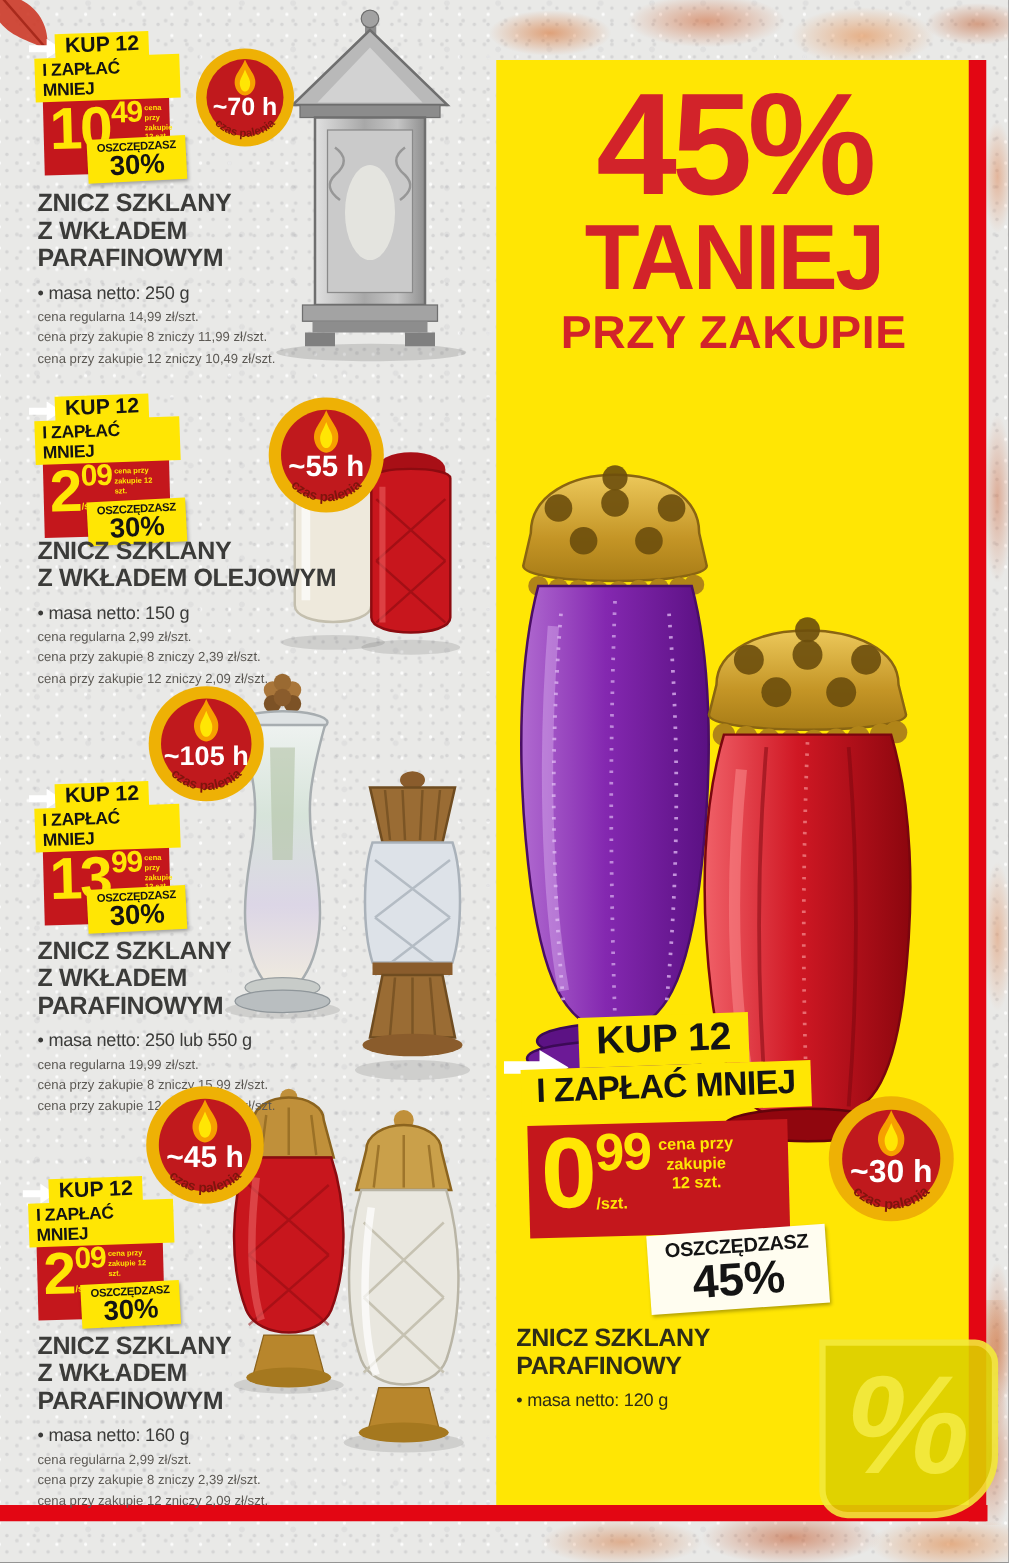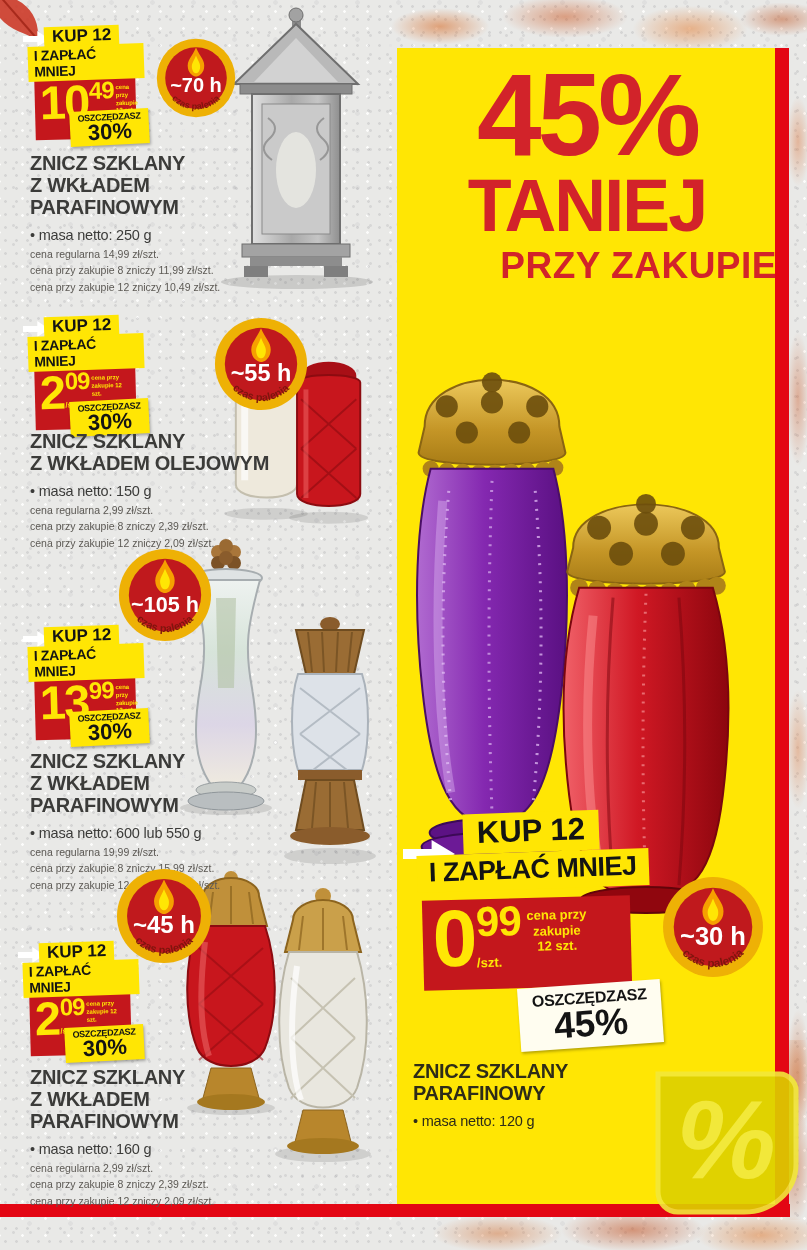--- a/index.html
+++ b/index.html
@@ -14,21 +14,21 @@
     background-position:0 0,5px 7px,11px 3px,9px 21px;}
   .abs{position:absolute;}
   
   .panel{left:397px;top:48px;width:380px;height:1156px;background:#ffe604;z-index:1;}
   .stripe{background:#e30613;z-index:2;}
   .stripe-v{left:775px;top:48px;width:14px;height:1169px;}
   .stripe-h{left:0;top:1204px;width:790px;height:13px;}
   .headline{left:397px;top:62px;width:380px;text-align:center;z-index:3;color:#d2232a;font-weight:bold;}
   .h-pct{font-size:116px;line-height:.92;letter-spacing:-4px;}
   .h-tan{font-size:74px;line-height:1.0;letter-spacing:-2px;transform:scaleX(.97);}
-  .h-sub{font-size:37px;line-height:1.05;letter-spacing:.5px;margin-top:4px;text-align:right;}
+  .h-sub{font-size:37px;line-height:1.05;letter-spacing:.5px;margin-top:4px;}
   
   .kup-sm{position:absolute;width:116px;z-index:3;}
   .kup-sm .arrow{position:absolute;left:-5px;top:5px;width:26px;height:16px;background:#fff;
     clip-path:polygon(0 32%,55% 32%,55% 0,100% 50%,55% 100%,55% 68%,0 68%);}
   .kup-sm .s1{display:inline-block;background:#ffe604;color:#141414;font-weight:bold;font-size:17px;
     padding:0 8px 1px;transform:rotate(-2deg);margin-left:16px;position:relative;z-index:2;}
   .kup-sm .s2{display:inline-block;background:#ffe604;color:#141414;font-weight:bold;font-size:14px;
     padding:1px 6px 2px;transform:rotate(-2deg);margin-top:-2px;position:relative;z-index:2;letter-spacing:-.3px;}
   .kup-sm .redbox{position:relative;margin:-3px 0 0 7px;width:101px;height:62px;background:#c4171c;
     transform:rotate(-1.5deg);display:flex;align-items:flex-start;padding:3px 2px 0 5px;box-sizing:border-box;}
@@ -393,21 +393,21 @@
       <span class="sv">30%</span>
     </div>
   </div>
 
   <div class="ptext" style="left:30px;top:750px;">
     <div class="pt-t">
       <div>ZNICZ SZKLANY</div>
         <div>Z WKŁADEM</div>
         <div>PARAFINOWYM</div>
     </div>
-    <div class="pt-n">• masa netto: 600 lub 550 g</div>
+    <div class="pt-n">• masa netto: 250 lub 550 g</div>
     <div class="pt-p">
       <div>cena regularna 19,99 zł/szt.</div>
         <div>cena przy zakupie 8 zniczy 15,99 zł/szt.</div>
         <div>cena przy zakupie 12 zniczy 13,99 zł/szt.</div>
     </div>
   </div>
 
   <svg class="abs" style="left:155px;top:862px;width:235px;height:305px;z-index:2" viewBox="0 0 235 305">
     <ellipse cx="76" cy="246" rx="44" ry="7" fill="rgba(60,60,60,.15)"></ellipse>
     <circle cx="76" cy="16" r="7" fill="#c0903a"></circle>

